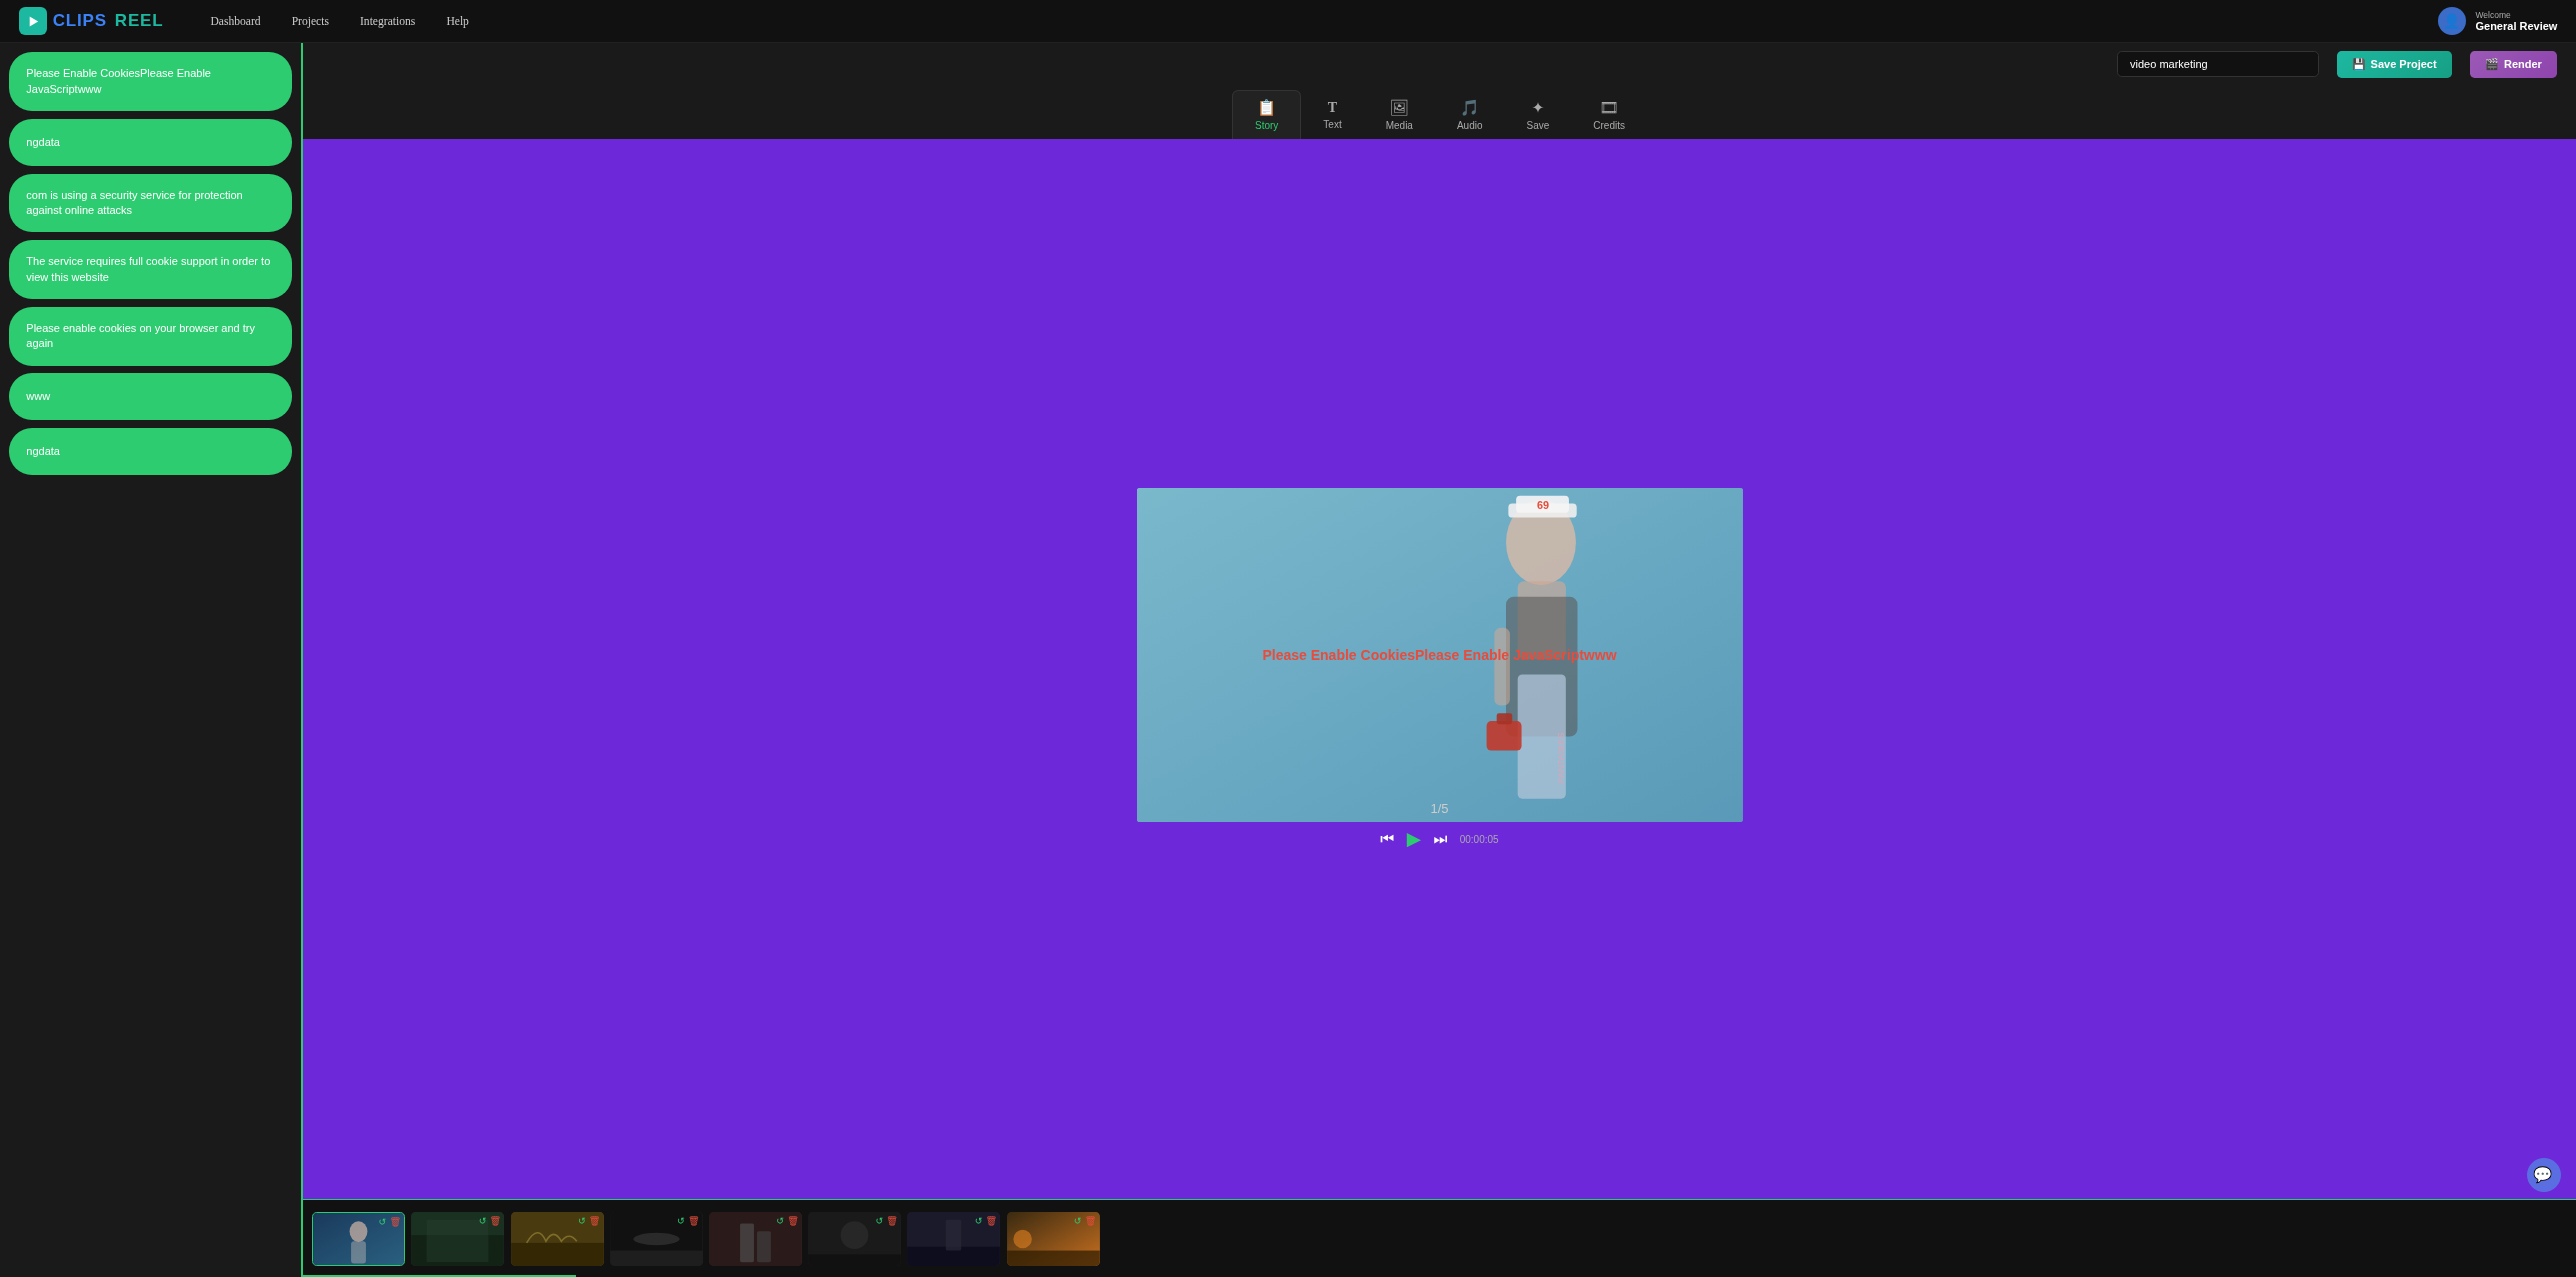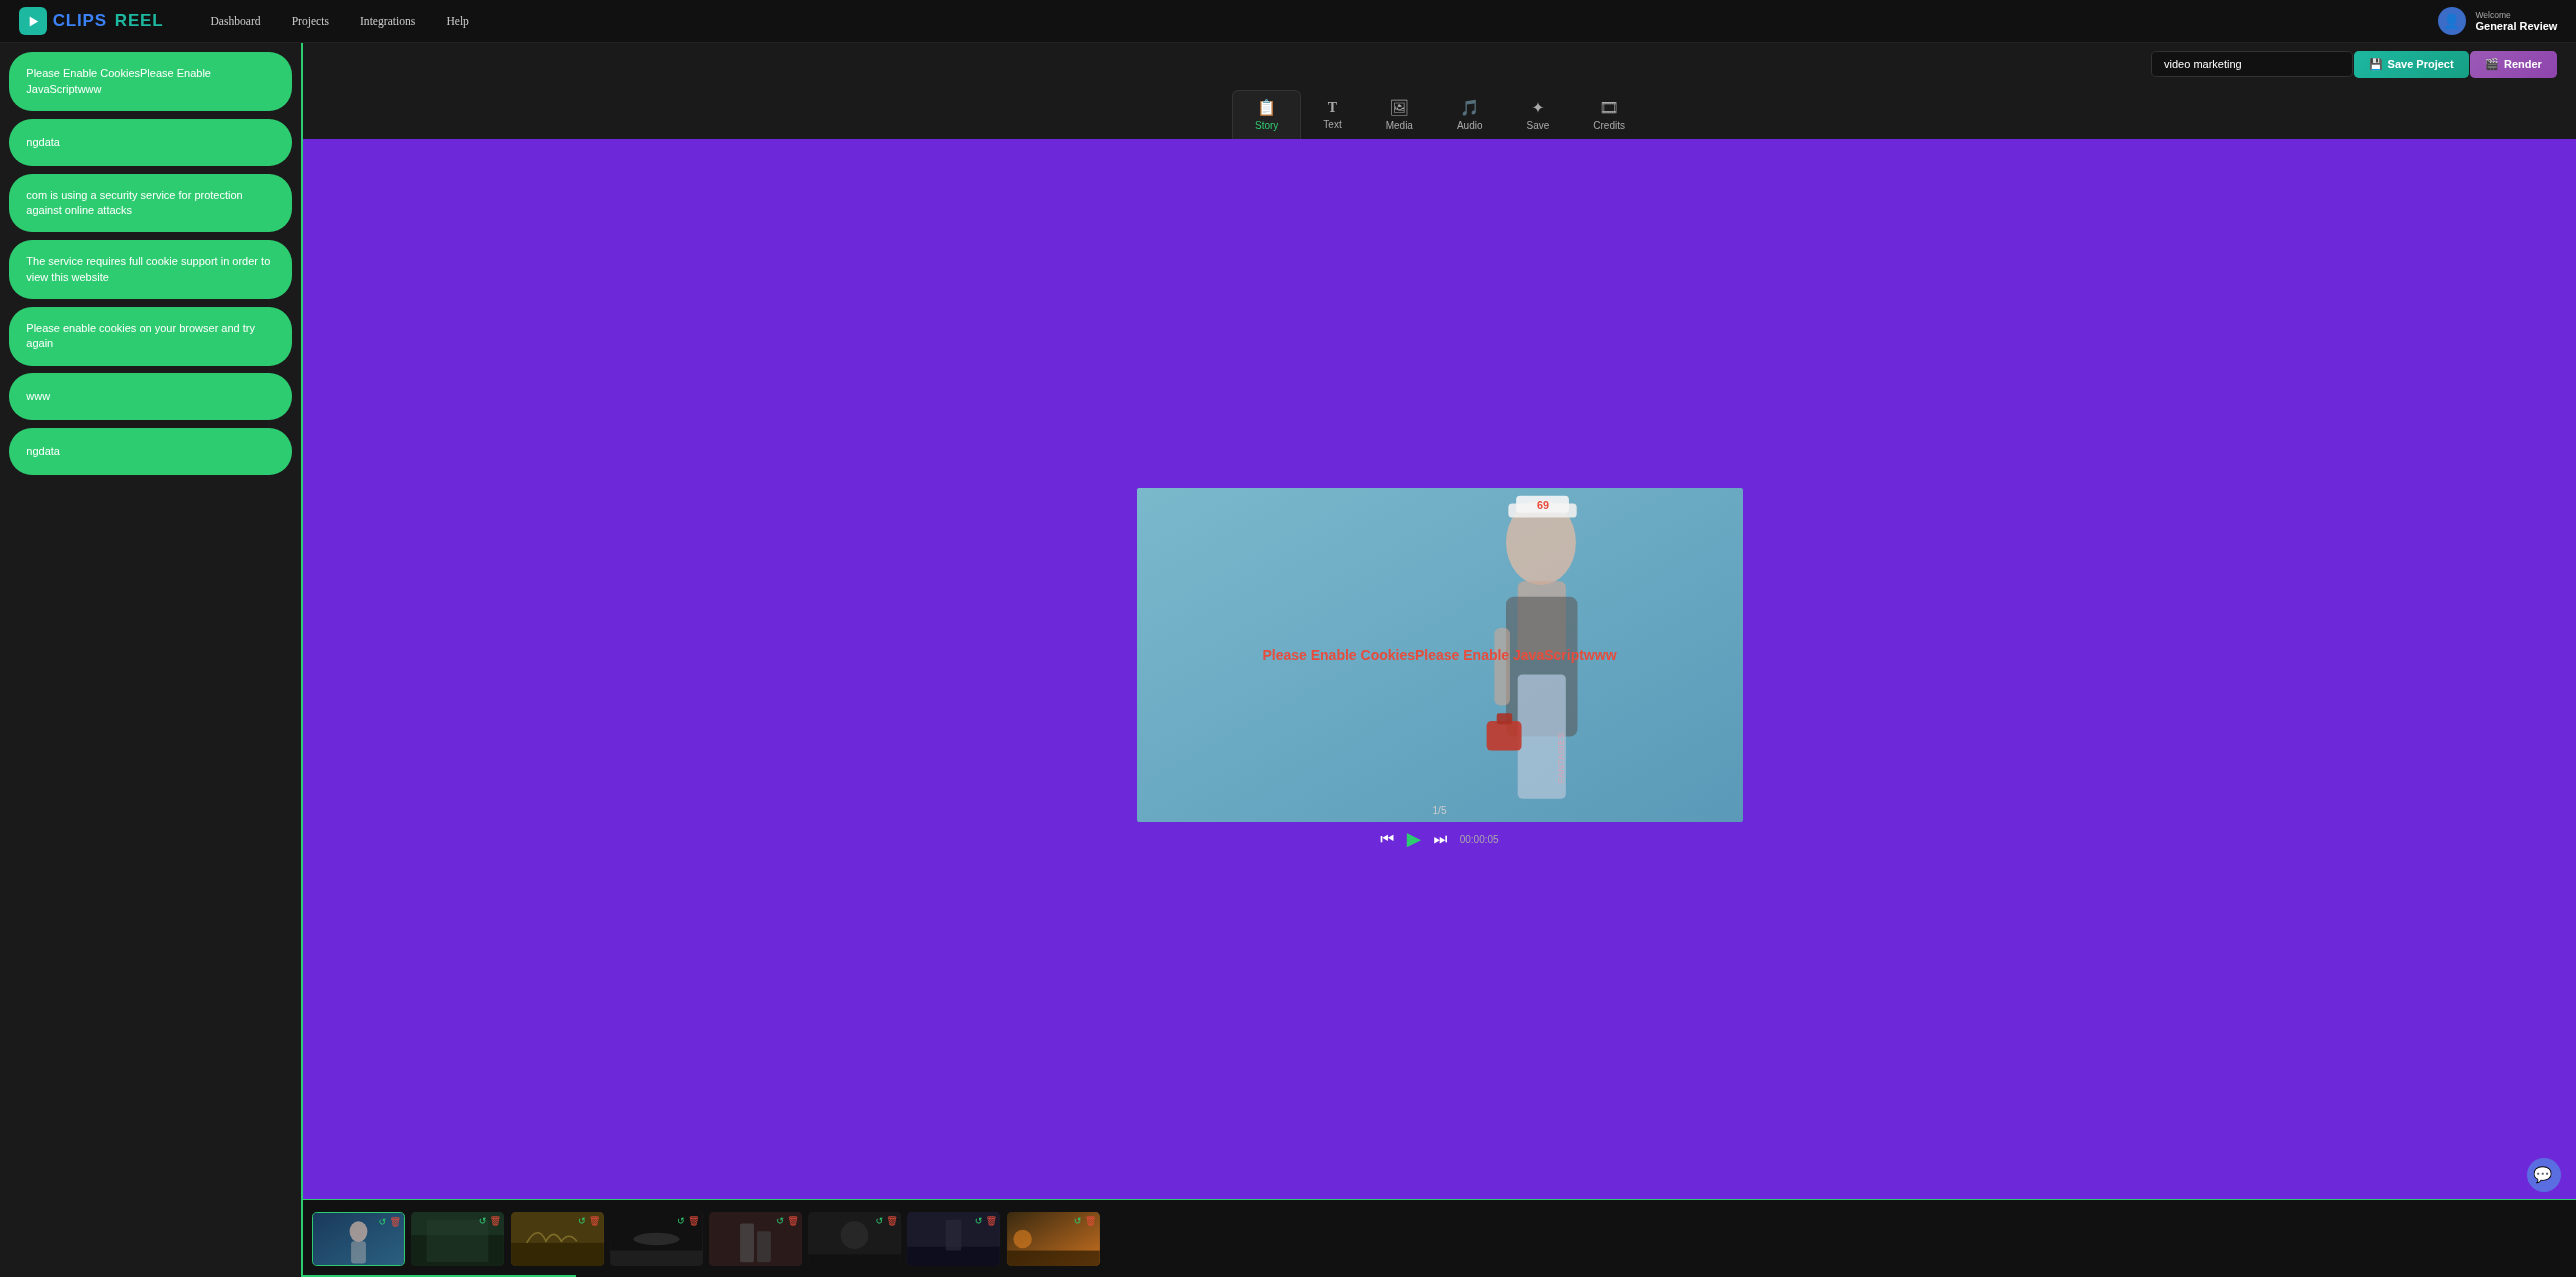--- a/index.html
+++ b/index.html
@@ -125,21 +125,21 @@
       flex-direction: column;
       overflow: hidden;
     }
 
     
     .top-toolbar {
       display: flex;
       align-items: center;
       justify-content: flex-end;
       padding: 7.8px 18.6px;
-      gap: 1px;
+      gap: 18px;
       background: #1a1a1a;
       flex-shrink: 0;
     }
     .search-input-wrap {
       position: relative;
     }
     .search-input {
       background: #111;
       border: 0.8px solid #333;
       border-radius: 4.7px;
@@ -253,21 +253,21 @@
       z-index: 10;
       white-space: nowrap;
     }
 
     
     .slide-counter {
       position: absolute;
       bottom: 6.2px;
       left: 50%;
       transform: translateX(-50%);
-      font-size: 10px;
+      font-size: 13px;
       color: #ccc;
     }
 
     
     .video-controls {
       display: flex;
       align-items: center;
       gap: 12.4px;
       margin-top: 6.2px;
     }

